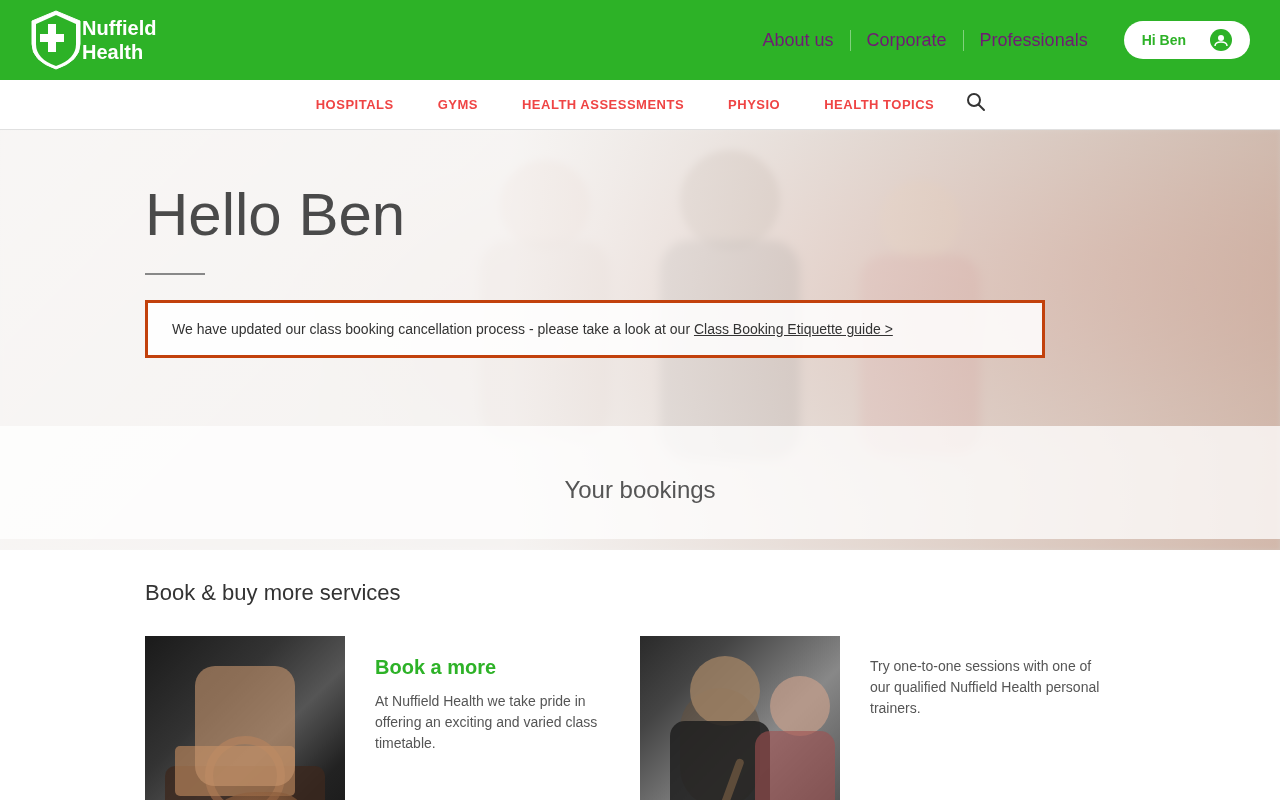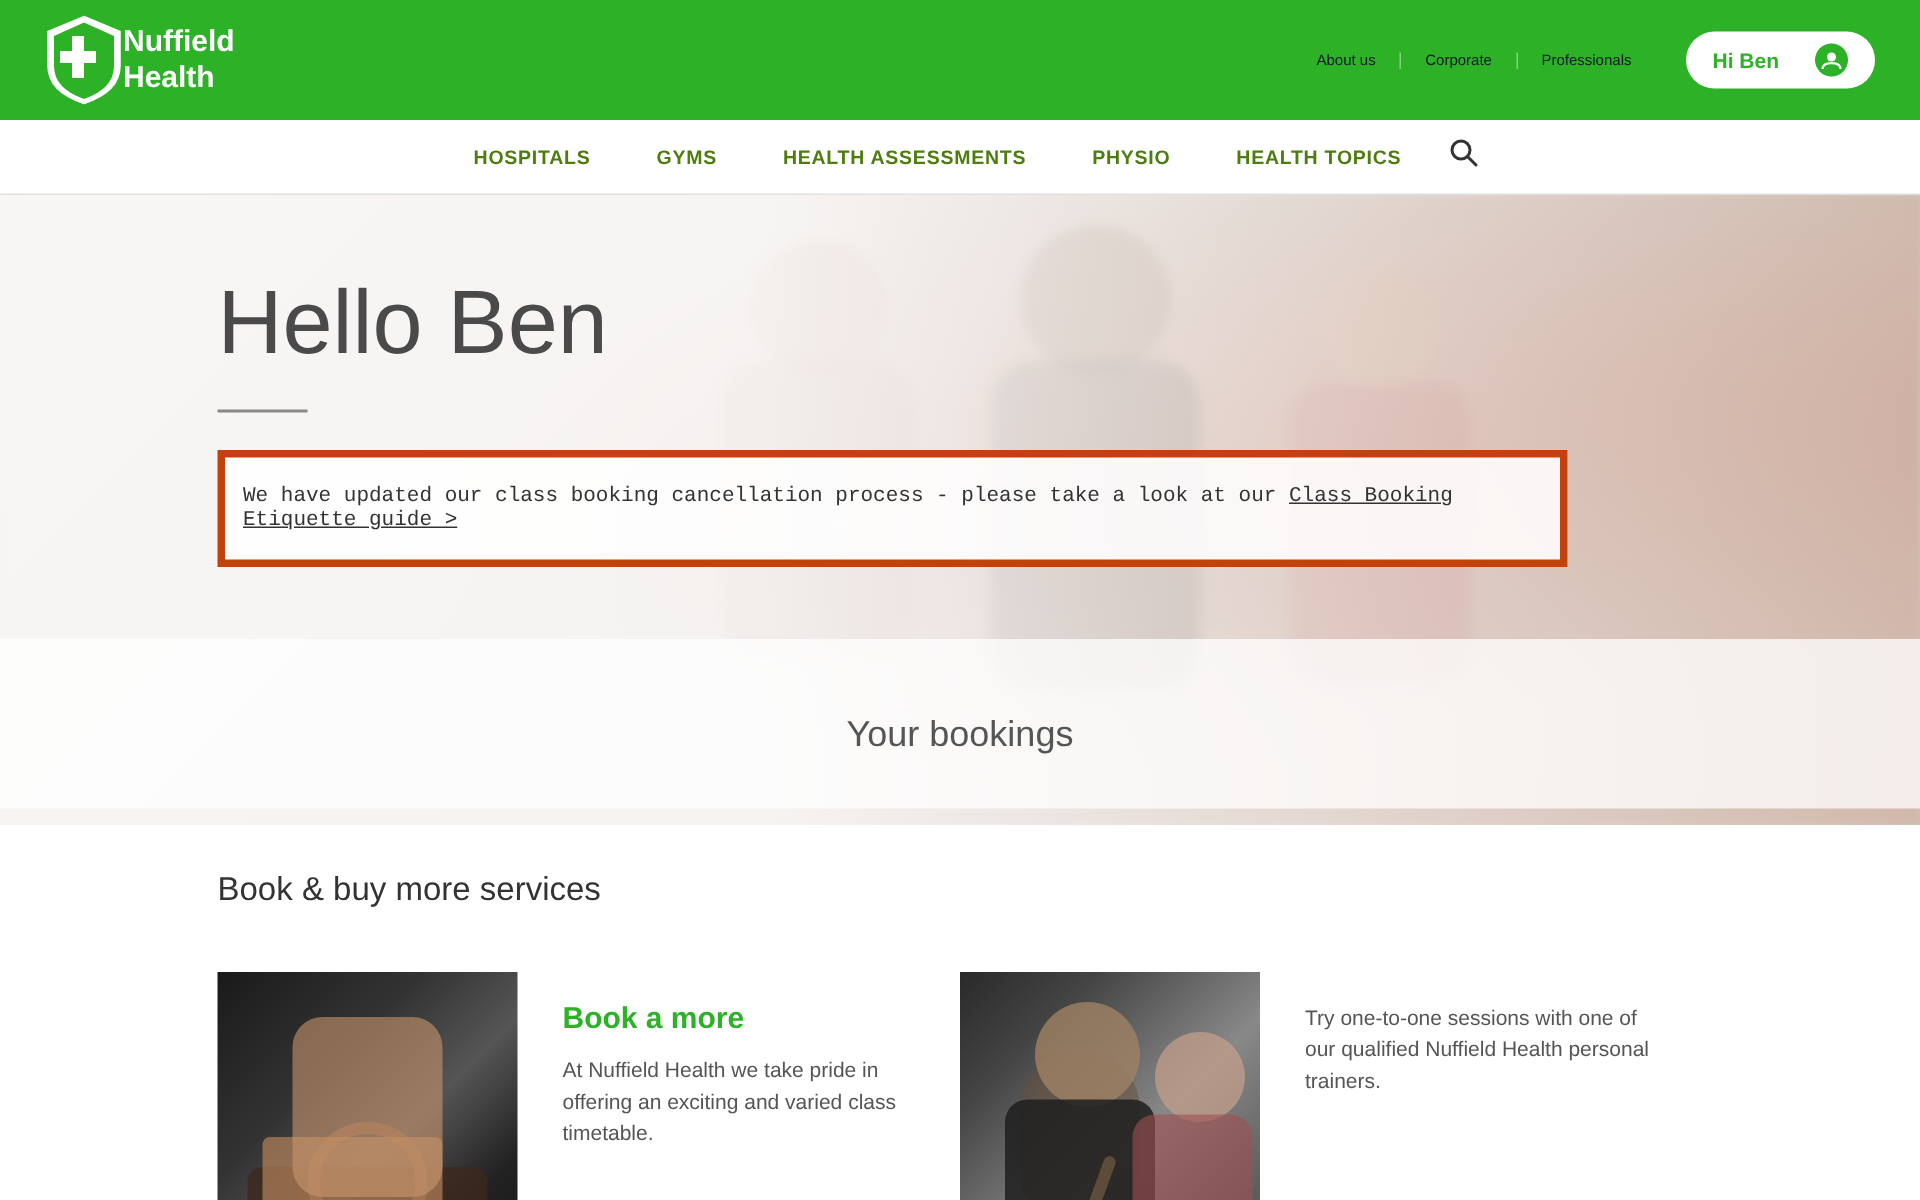--- a/index.html
+++ b/index.html
@@ -28,23 +28,23 @@
       font-size: 20px;
       font-weight: bold;
       line-height: 1.2;
     }
     .top-right {
       display: flex;
       align-items: center;
       gap: 0;
     }
     .top-link {
-      color: #0f172a;
+      color: #701a75;
       text-decoration: none;
-      font-size: 10px;
+      font-size: 18px;
       padding: 0 16px;
       border-right: 1px solid rgba(255,255,255,0.4);
       cursor: pointer;
     }
     .top-link:last-of-type {
       border-right: none;
     }
     .hi-ben-btn {
       background: white;
       color: #2db227;
@@ -76,21 +76,21 @@
       background: white;
       display: flex;
       align-items: center;
       justify-content: center;
       border-bottom: 1px solid #e0e0e0;
       padding: 0 20px;
       height: 50px;
       gap: 0;
     }
     .nav-item {
-      color: #4d7c0f;
+      color: #ef4444;
       text-decoration: none;
       font-size: 13px;
       font-weight: bold;
       letter-spacing: 0.5px;
       padding: 0 22px;
       height: 56px;
       display: flex;
       align-items: center;
       cursor: pointer;
       text-transform: uppercase;
@@ -138,26 +138,25 @@
       margin-bottom: 24px;
     }
     .hero-divider {
       width: 60px;
       height: 2px;
       background: #888;
       margin-bottom: 25px;
     }
     .notice-box {
       background: rgba(255,255,255,0.85);
-      border: 5px solid #c2410c;
-      padding: 18px 12px;
+      border: 3px solid #c2410c;
+      padding: 18px 24px;
       max-width: 900px;
       font-size: 14px;
       color: #333;
-      font-family: Liberation Mono, monospace;
     }
     .notice-link {
       color: #333;
       text-decoration: underline;
       cursor: pointer;
     }
     .your-bookings {
       text-align: center;
       font-size: 24px;
       color: #555;
@@ -167,21 +166,21 @@
 
     
     .services-section {
       background: white;
       padding: 30px 145px 40px;
     }
     .services-title {
       font-size: 22px;
       color: #333;
       font-weight: 400;
-      margin-bottom: 42px;
+      margin-bottom: 30px;
     }
     .services-grid {
       display: flex;
       gap: 0;
     }
     .service-card {
       display: flex;
       width: 50%;
     }
     .service-img {

